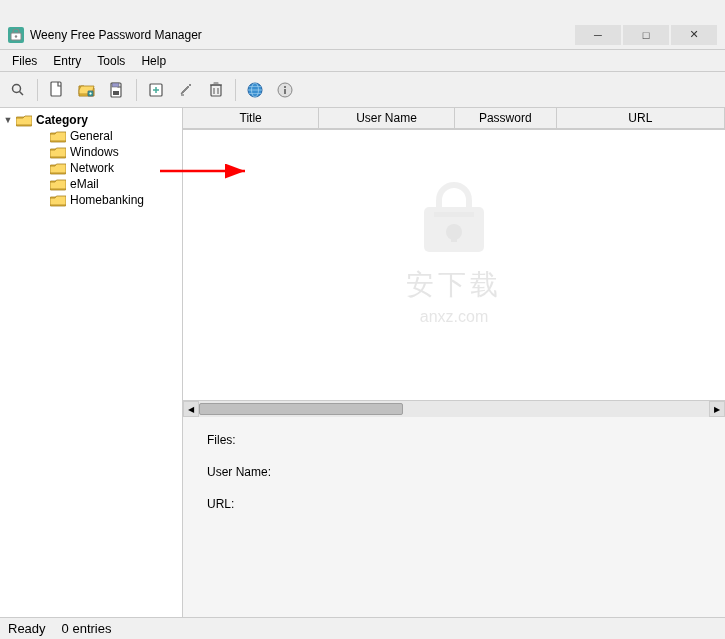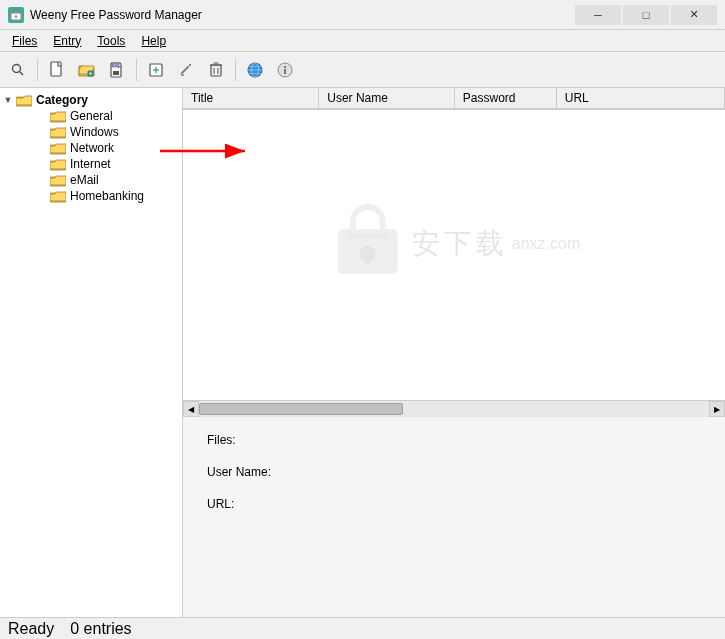--- a/index.html
+++ b/index.html
@@ -15,20 +15,21 @@
     }
 
     
     .title-bar {
       background: #f0f0f0;
       display: flex;
       align-items: center;
       padding: 6px 8px;
       height: 30px;
       border-bottom: 1px solid #ccc;
+      margin-top: 20px;
     }
     .title-bar-icon {
       width: 16px;
       height: 16px;
       background: #4a9;
       border-radius: 2px;
       margin-right: 6px;
       display: flex;
       align-items: center;
       justify-content: center;
@@ -56,21 +57,20 @@
     }
 
     
     .menu-bar {
       background: #f0f0f0;
       display: flex;
       align-items: center;
       padding: 2px 4px;
       height: 22px;
       border-bottom: 1px solid #ccc;
-      text-decoration: underline;
     }
     .menu-item {
       padding: 2px 8px;
       cursor: pointer;
       font-size: 12px;
       color: #000;
     }
 
     
     .toolbar {
@@ -169,37 +169,37 @@
     }
     .data-table {
       width: 100%;
       border-collapse: collapse;
     }
     .data-table thead th {
       background: #f0f0f0;
       border-right: 1px solid #ccc;
       border-bottom: 2px solid #ccc;
       padding: 3px 8px;
-      text-align: left;
+      text-align: center;
       font-size: 12px;
       font-weight: normal;
       position: sticky;
       top: 0;
       white-space: nowrap;
     }
 
     
     .watermark {
       position: absolute;
       top: 50%;
       left: 50%;
       transform: translate(-50%, -50%);
       opacity: 0.3;
       display: flex;
-      flex-direction: row;
+      flex-direction: column;
       align-items: center;
       gap: 4px;
       pointer-events: none;
     }
     .watermark-icon {
       width: 80px;
       height: 80px;
     }
     .watermark-text-cn {
       font-size: 28px;
@@ -275,21 +275,21 @@
     .status-bar {
       background: #f0f0f0;
       border-top: 1px solid #ccc;
       padding: 2px 8px;
       display: flex;
       align-items: center;
       height: 22px;
       gap: 16px;
     }
     .status-text {
-      font-size: 16px;
+      font-size: 13px;
       color: #000;
     }
 
     
     .red-arrow {
       position: absolute;
       top: 48px;
       left: 155px;
       pointer-events: none;
       z-index: 100;
@@ -457,30 +457,20 @@
       <div class="tree-expand" style="width:12px;"></div>
       <span class="folder-icon">
         <svg viewBox="0 0 16 14" fill="none">
           <rect x="0" y="4" width="16" height="9" rx="1" fill="#f5c842" stroke="#a88020" stroke-width="0.8"></rect>
           <path d="M0 5h5l1.5-2h9.5v9H0z" fill="#fdd96a" stroke="#a88020" stroke-width="0.8"></path>
         </svg>
       </span>
       <span class="tree-label">Network</span>
     </div>
 
-    <div class="tree-item tree-child">
-      <div class="tree-expand" style="width:12px;"></div>
-      <span class="folder-icon">
-        <svg viewBox="0 0 16 14" fill="none">
-          <rect x="0" y="4" width="16" height="9" rx="1" fill="#f5c842" stroke="#a88020" stroke-width="0.8"></rect>
-          <path d="M0 5h5l1.5-2h9.5v9H0z" fill="#fdd96a" stroke="#a88020" stroke-width="0.8"></path>
-        </svg>
-      </span>
-      <span class="tree-label">Internet</span>
-    </div>
 
     <div class="tree-item tree-child">
       <div class="tree-expand" style="width:12px;"></div>
       <span class="folder-icon">
         <svg viewBox="0 0 16 14" fill="none">
           <rect x="0" y="4" width="16" height="9" rx="1" fill="#f5c842" stroke="#a88020" stroke-width="0.8"></rect>
           <path d="M0 5h5l1.5-2h9.5v9H0z" fill="#fdd96a" stroke="#a88020" stroke-width="0.8"></path>
         </svg>
       </span>
       <span class="tree-label">eMail</span>

